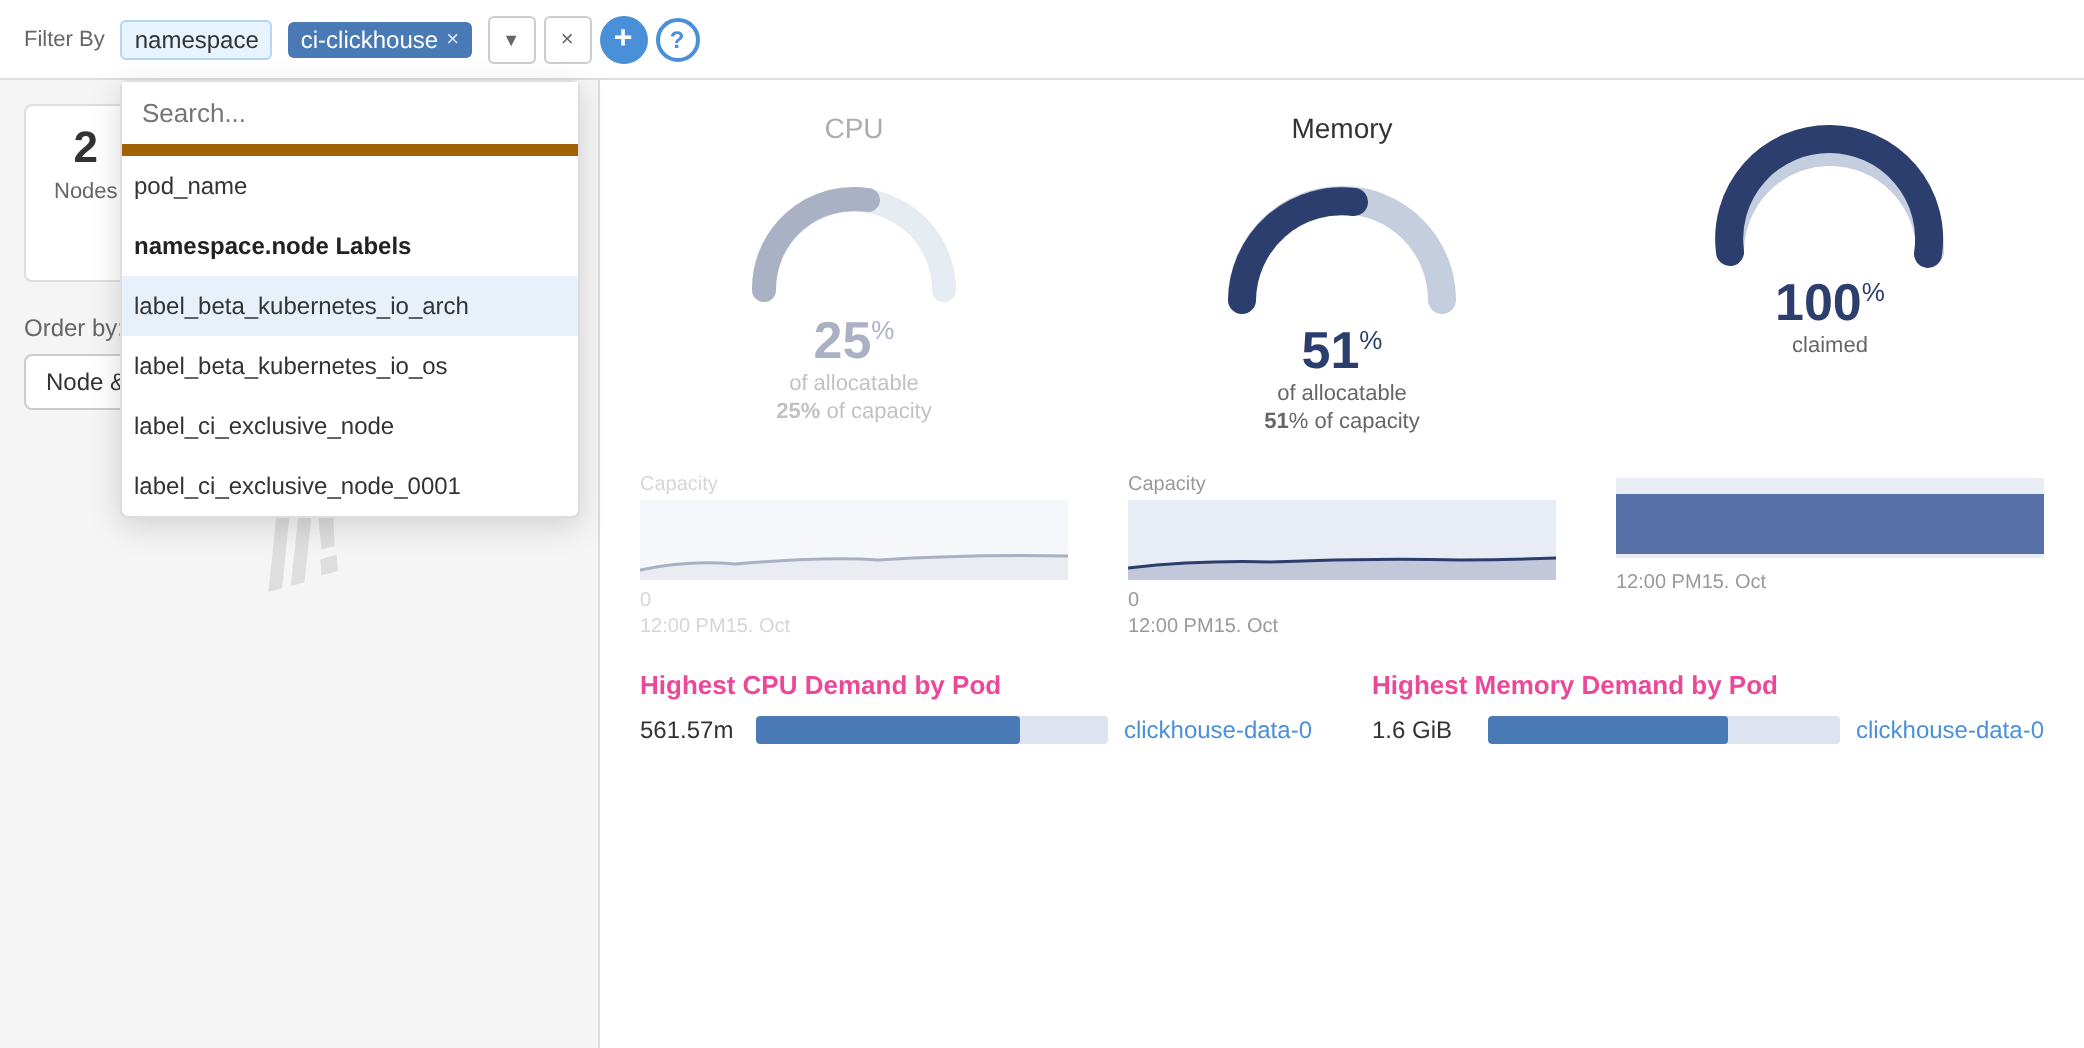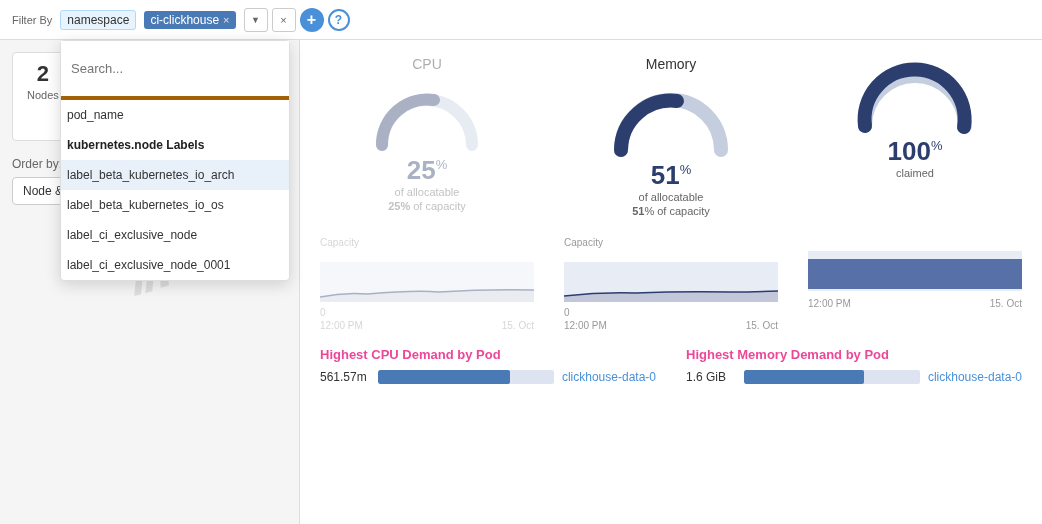--- a/index.html
+++ b/index.html
@@ -260,31 +260,31 @@
 
     .chart-block {
       flex: 1;
     }
 
     .chart-label-row {
       display: flex;
       justify-content: space-between;
       font-size: 10px;
       color: #999;
-      margin-bottom: 14px;
+      margin-bottom: 2px;
     }
 
     .mini-chart {
       width: 100%;
       height: 40px;
     }
 
     .x-axis {
       display: flex;
-      justify-content: space-between;
+      justify-content: flex-start;
       font-size: 10px;
       color: #999;
       margin-top: 2px;
     }
 
     .demand-section {
       display: flex;
       gap: 30px;
       margin-top: 16px;
     }
@@ -341,23 +341,23 @@
       width: 230px;
       background: #fff;
       border: 1px solid #ddd;
       border-radius: 4px;
       box-shadow: 0 4px 16px rgba(0,0,0,0.15);
       z-index: 100;
     }
 
     .dropdown-search {
       width: 100%;
-      padding: 20px 10px;
+      padding: 8px 10px;
       border: none;
-      border-bottom: 4px solid #a16207;
+      border-bottom: 6px solid #a16207;
       font-size: 13px;
       outline: none;
       color: #999;
     }
 
     .dropdown-item {
       padding: 8px 6px;
       cursor: pointer;
       font-size: 12px;
       color: #333;
@@ -549,20 +549,20 @@
           </div>
           <a class="demand-link" href="#">clickhouse-data-0</a>
         </div>
       </div>
     </div>
   </div>
 
   <div class="dropdown-overlay">
     <input class="dropdown-search" type="text" placeholder="Search..." style="">
     <div class="dropdown-item">pod_name</div>
-    <div class="dropdown-item header">kubernetes.node Labels</div>
+    <div class="dropdown-item header">namespace.node Labels</div>
     <div class="dropdown-item hovered">label_beta_kubernetes_io_arch</div>
     <div class="dropdown-item">label_beta_kubernetes_io_os</div>
     <div class="dropdown-item">label_ci_exclusive_node</div>
     <div class="dropdown-item">label_ci_exclusive_node_0001</div>
   </div>
 
 </div>
 
 </body></html>

